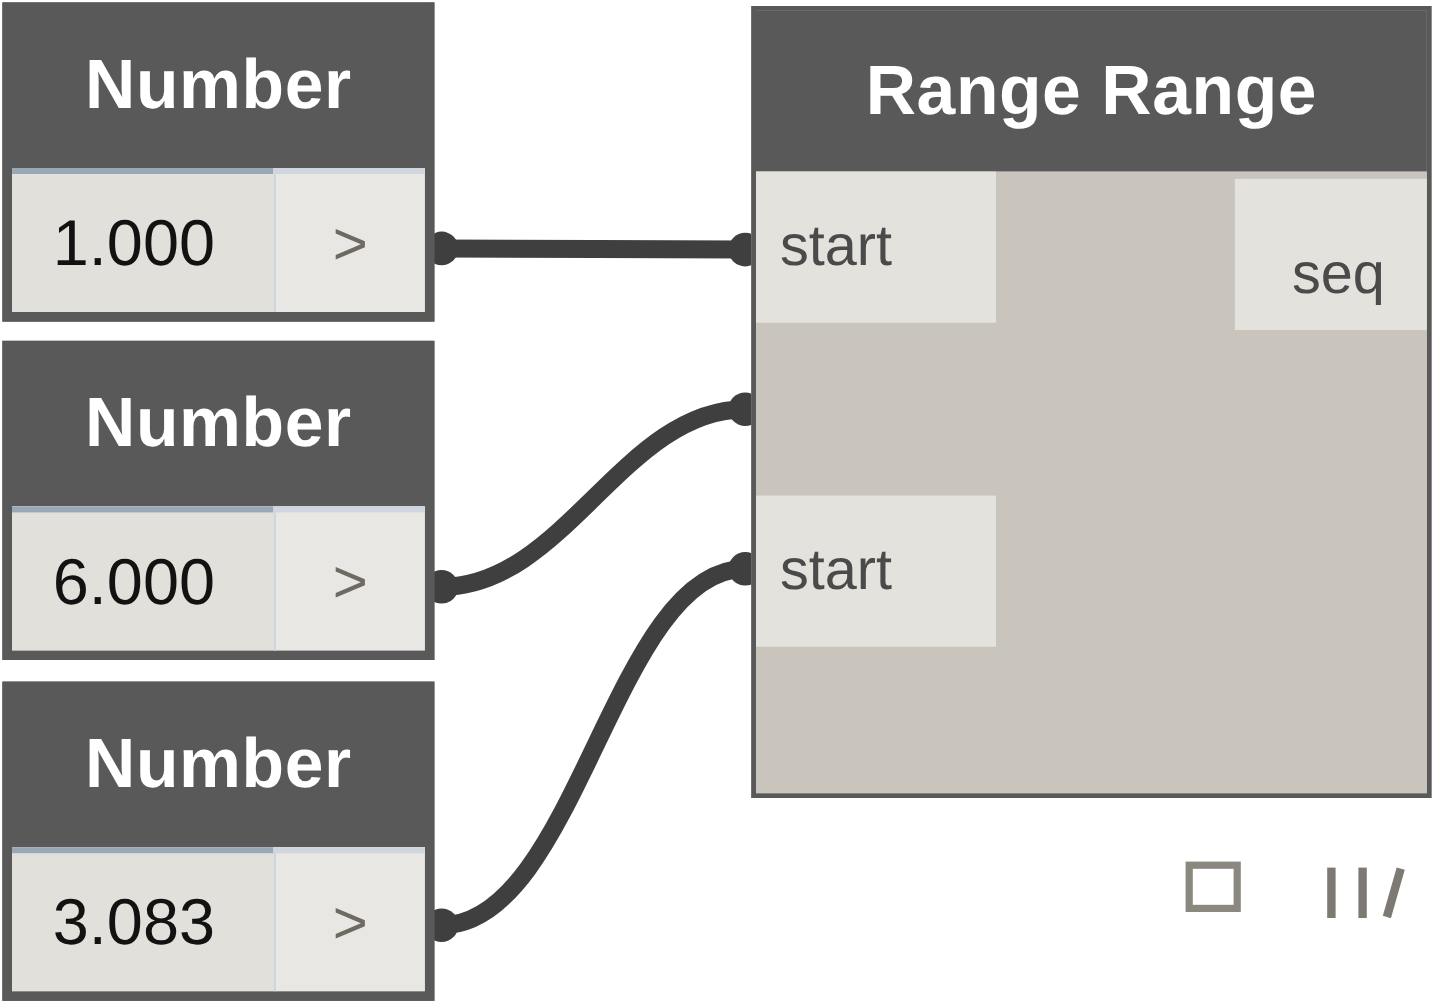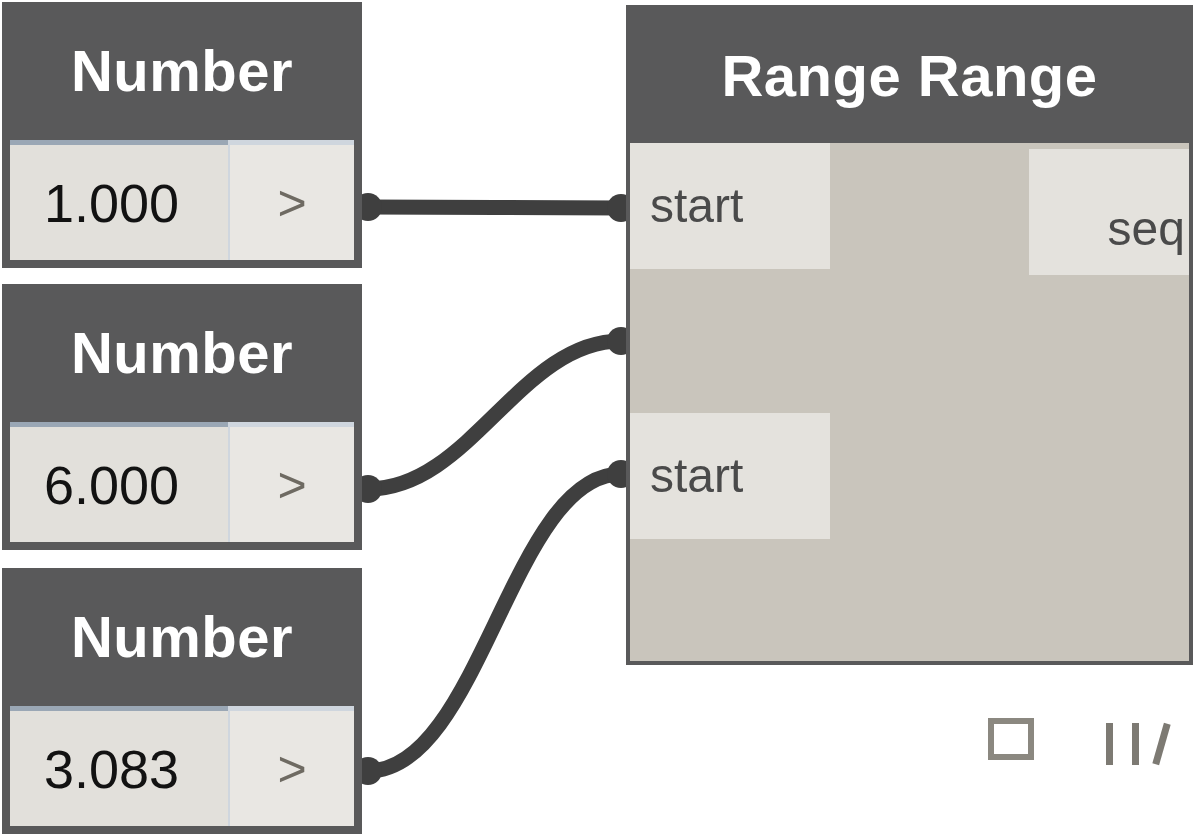--- a/index.html
+++ b/index.html
@@ -147,21 +147,21 @@
     position: absolute;
     right: 0;
     width: 160px;
     background: #e4e2dd;
     box-sizing: border-box;
     display: flex;
     align-items: center;
     justify-content: flex-end;
   }
   .out-port .port-label {
-    padding-right: 4px;
+    padding-right: 35px;
     font-size: 48px;
     color: #4a4a4a;
     line-height: 1;
     margin-top: 33px;
   }
 
   
   .preview-icon {
     position: absolute;
     left: 358px;

